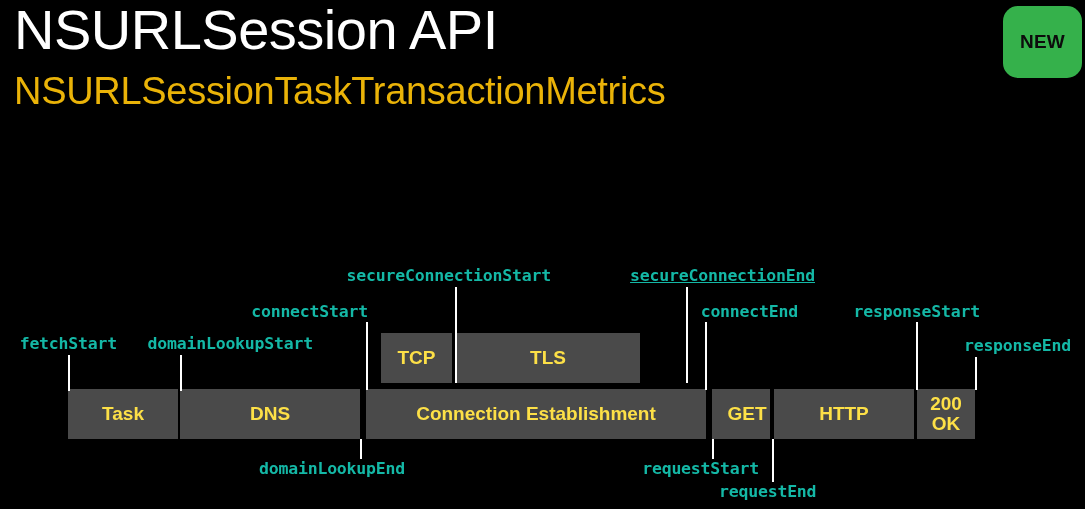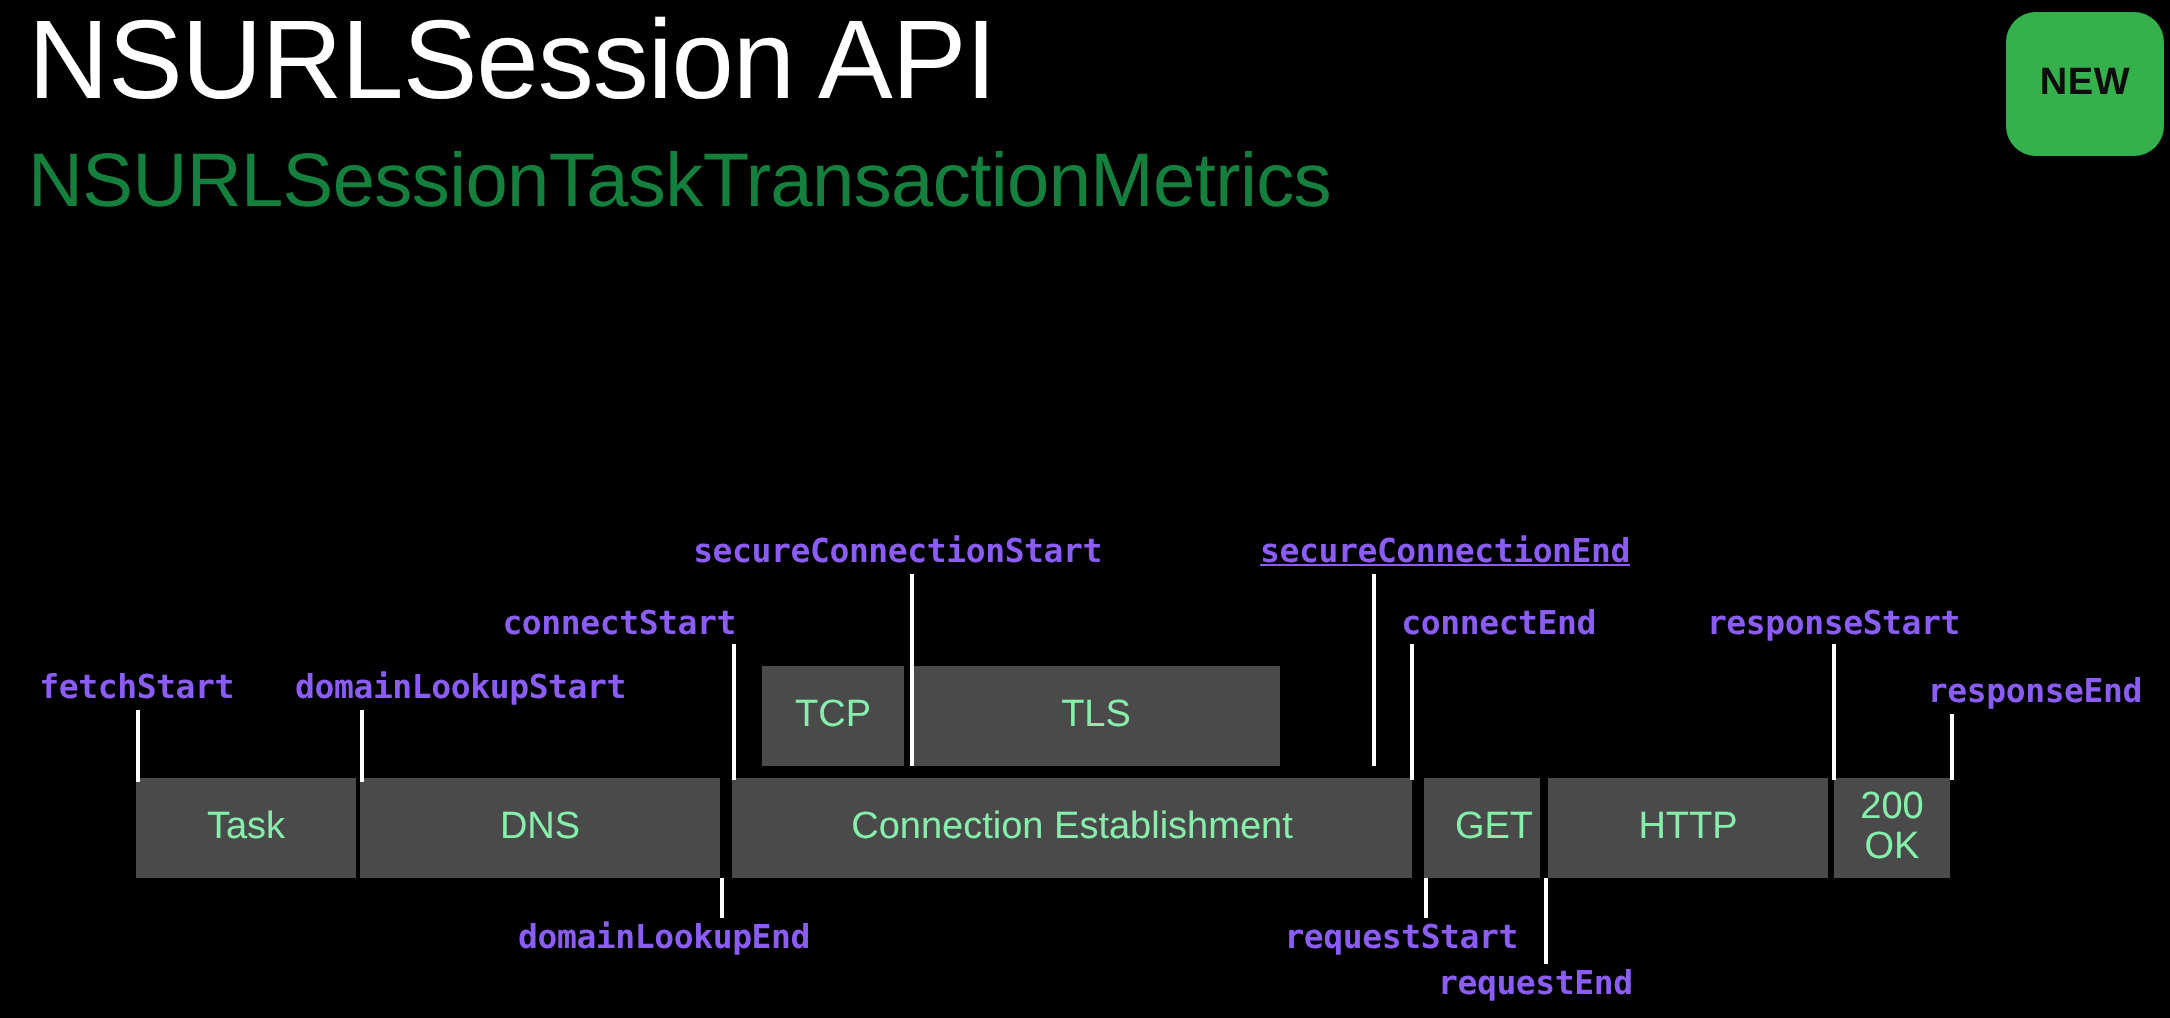--- a/index.html
+++ b/index.html
@@ -14,21 +14,21 @@
 
   
   .title {
     position:absolute; left:14px; top:-2px;
     font-size:56px; font-weight:400; color:#ffffff;
     letter-spacing:-0.5px; line-height:1.15;
     white-space:nowrap;
   }
   .subtitle {
     position:absolute; left:14px; top:70px;
-    font-size:38px; font-weight:400; color:#15803d;
+    font-size:38px; font-weight:400; color:#eab308;
     letter-spacing:-0.3px; line-height:1.15;
     white-space:nowrap;
   }
   .new-badge {
     position:absolute; left:1003px; top:6px;
     width:79px; height:72px;
     background:#35b14b; border-radius:15px;
     display:flex; align-items:center; justify-content:center;
   }
   .new-badge span {
@@ -36,41 +36,41 @@
     letter-spacing:0.3px;
   }
 
   
   .timeline { position:absolute; left:0; top:0; width:1085px; height:509px; }
 
   .seg {
     position:absolute;
     background:#4a4a4a;
     display:flex; align-items:center; justify-content:center;
-    color:#86efac;
-    font-size:19px; font-weight:400;
+    color:#fde047;
+    font-size:19px; font-weight:700;
     line-height:1.05;
     text-align:center;
     white-space:pre-line;
     overflow:hidden;
   }
   .seg.two-line { font-size:19px; }
 
   .tick {
     position:absolute;
     width:2px;
     background:#ffffff;
   }
 
   .lbl {
     position:absolute;
     font-family:"DejaVu Sans Mono", "Liberation Mono", monospace;
     font-size:16.5px;
     font-weight:700;
-    color:#8b5cf6;
+    color:#14b8a6;
     white-space:nowrap;
     letter-spacing:-0.2px;
   }
   .lbl.r { transform:translateX(-100%); }
 </style>
 </head>
 <body>
 
 <div class="slide">
 

